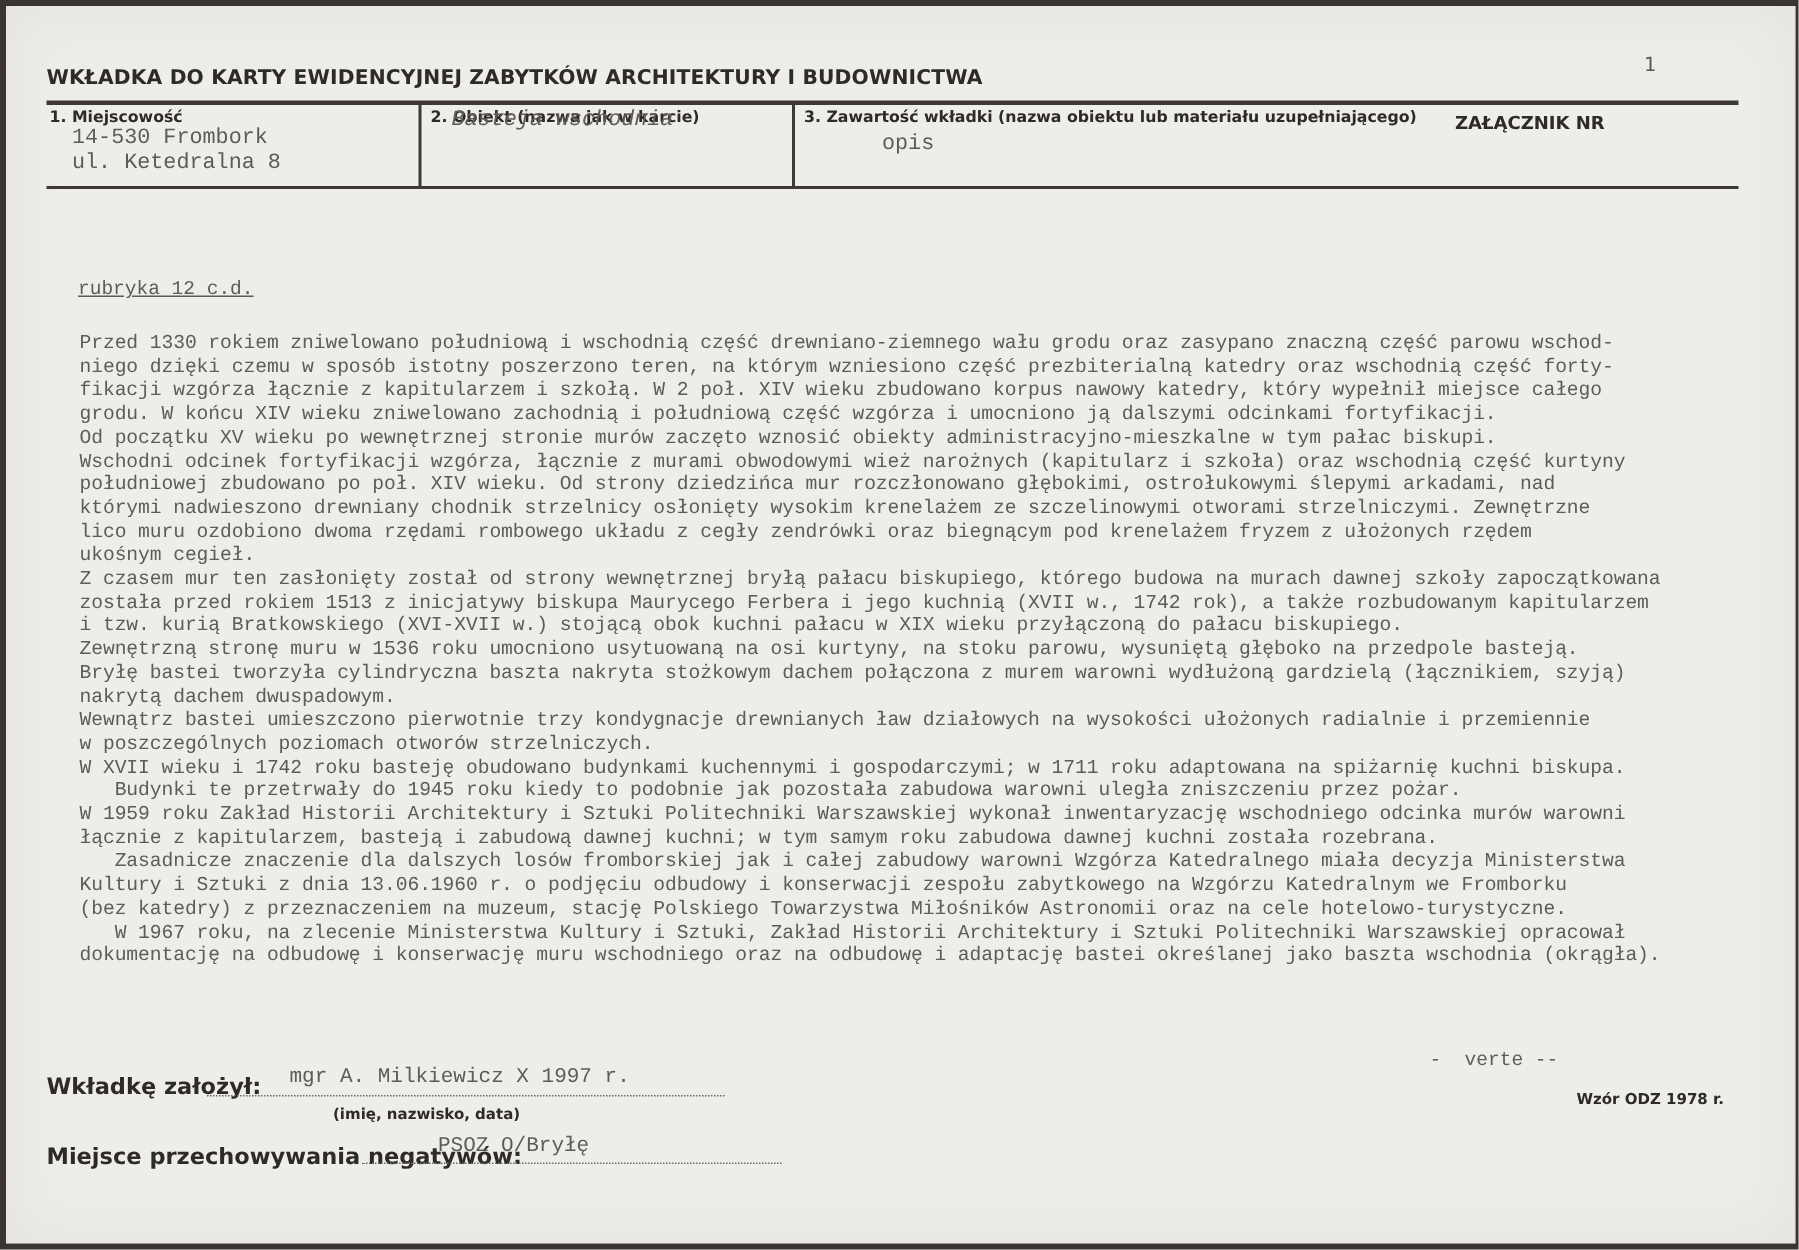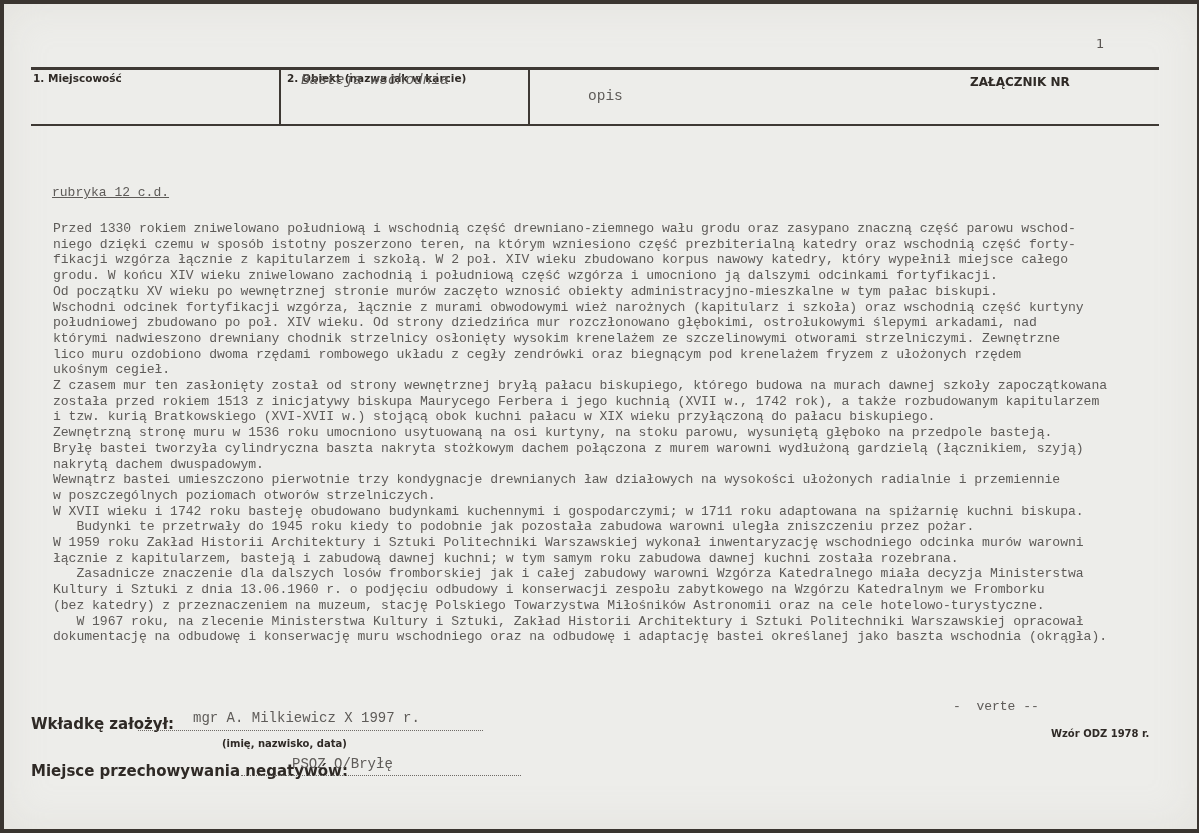--- a/index.html
+++ b/index.html
@@ -37,33 +37,37 @@
     .footer-value { position: absolute; font-size: 14px; margin-left: 20px; }
     .dotted { position: absolute; border-bottom: 1px dotted #6e6a66; height: 0; }
     .sub-label { position: absolute; left: 218px; top: 734px; font-size: 10px; font-weight: bold; }
     .model { position: absolute; left: 1047px; top: 724px; font-size: 10px; font-weight: bold; }
   </style>
 </head>
 <body>
 
 <div class="page">
 
+  <div class="title sans">WKŁADKA DO KARTY EWIDENCYJNEJ ZABYTKÓW ARCHITEKTURY I BUDOWNICTWA</div>
   <div class="annex-label sans">ZAŁĄCZNIK NR</div>
   <div class="annex-num sans">1</div>
 
   <div class="rule-thick" style="top:63px;"></div>
   <div class="vline" style="left:275px; top:64px; height:58px;"></div>
   <div class="vline" style="left:524px; top:64px; height:58px;"></div>
   <div class="rule-thick" style="top:120px; height:2px;"></div>
 
   <div class="field-label sans" style="left:29px; top:68px;">1. Miejscowość</div>
+  <div class="field-value mono" style="left:44px; top:80px;">14-530 Frombork
+ul. Ketedralna 8</div>
 
   <div class="field-label sans" style="left:283px; top:68px;">2. Obiekt (nazwa jak w karcie)</div>
   <div class="field-value mono" style="left:297px; top:68px;font-style:italic;">Basteja wschodnia</div>
 
+  <div class="field-label sans" style="left:532px; top:68px;">3. Zawartość wkładki (nazwa obiektu lub materiału uzupełniającego)</div>
   <div class="field-value mono" style="left:584px; top:84px;">opis</div>
 
   <div class="heading mono">rubryka 12 c.d.</div>
 
   <div class="body-text mono" id="body-text"><div>Przed 1330 rokiem zniwelowano południową i wschodnią część drewniano-ziemnego wału grodu oraz zasypano znaczną część parowu wschod-</div><div>niego dzięki czemu w sposób istotny poszerzono teren, na którym wzniesiono część prezbiterialną katedry oraz wschodnią część forty-</div><div>fikacji wzgórza łącznie z kapitularzem i szkołą. W 2 poł. XIV wieku zbudowano korpus nawowy katedry, który wypełnił miejsce całego</div><div>grodu. W końcu XIV wieku zniwelowano zachodnią i południową część wzgórza i umocniono ją dalszymi odcinkami fortyfikacji.</div><div>Od początku XV wieku po wewnętrznej stronie murów zaczęto wznosić obiekty administracyjno-mieszkalne w tym pałac biskupi.</div><div>Wschodni odcinek fortyfikacji wzgórza, łącznie z murami obwodowymi wież narożnych (kapitularz i szkoła) oraz wschodnią część kurtyny</div><div>południowej zbudowano po poł. XIV wieku. Od strony dziedzińca mur rozczłonowano głębokimi, ostrołukowymi ślepymi arkadami, nad</div><div>którymi nadwieszono drewniany chodnik strzelnicy osłonięty wysokim krenelażem ze szczelinowymi otworami strzelniczymi. Zewnętrzne</div><div>lico muru ozdobiono dwoma rzędami rombowego układu z cegły zendrówki oraz biegnącym pod krenelażem fryzem z ułożonych rzędem</div><div>ukośnym cegieł.</div><div>Z czasem mur ten zasłonięty został od strony wewnętrznej bryłą pałacu biskupiego, którego budowa na murach dawnej szkoły zapoczątkowana</div><div>została przed rokiem 1513 z inicjatywy biskupa Maurycego Ferbera i jego kuchnią (XVII w., 1742 rok), a także rozbudowanym kapitularzem</div><div>i tzw. kurią Bratkowskiego (XVI-XVII w.) stojącą obok kuchni pałacu w XIX wieku przyłączoną do pałacu biskupiego.</div><div>Zewnętrzną stronę muru w 1536 roku umocniono usytuowaną na osi kurtyny, na stoku parowu, wysuniętą głęboko na przedpole basteją.</div><div>Bryłę bastei tworzyła cylindryczna baszta nakryta stożkowym dachem połączona z murem warowni wydłużoną gardzielą (łącznikiem, szyją)</div><div>nakrytą dachem dwuspadowym.</div><div>Wewnątrz bastei umieszczono pierwotnie trzy kondygnacje drewnianych ław działowych na wysokości ułożonych radialnie i przemiennie</div><div>w poszczególnych poziomach otworów strzelniczych.</div><div>W XVII wieku i 1742 roku basteję obudowano budynkami kuchennymi i gospodarczymi; w 1711 roku adaptowana na spiżarnię kuchni biskupa.</div><div>   Budynki te przetrwały do 1945 roku kiedy to podobnie jak pozostała zabudowa warowni uległa zniszczeniu przez pożar.</div><div>W 1959 roku Zakład Historii Architektury i Sztuki Politechniki Warszawskiej wykonał inwentaryzację wschodniego odcinka murów warowni</div><div>łącznie z kapitularzem, basteją i zabudową dawnej kuchni; w tym samym roku zabudowa dawnej kuchni została rozebrana.</div><div>   Zasadnicze znaczenie dla dalszych losów fromborskiej jak i całej zabudowy warowni Wzgórza Katedralnego miała decyzja Ministerstwa</div><div>Kultury i Sztuki z dnia 13.06.1960 r. o podjęciu odbudowy i konserwacji zespołu zabytkowego na Wzgórzu Katedralnym we Fromborku</div><div>(bez katedry) z przeznaczeniem na muzeum, stację Polskiego Towarzystwa Miłośników Astronomii oraz na cele hotelowo-turystyczne.</div><div>   W 1967 roku, na zlecenie Ministerstwa Kultury i Sztuki, Zakład Historii Architektury i Sztuki Politechniki Warszawskiej opracował</div><div>dokumentację na odbudowę i konserwację muru wschodniego oraz na odbudowę i adaptację bastei określanej jako baszta wschodnia (okrągła).</div></div>
 
   <div class="verte mono">-  verte --</div>
 
   <div class="footer-label sans" style="left:27px; top:711px;">Wkładkę założył:</div>
   <div class="footer-value mono" style="left:169px; top:706px;">mgr A. Milkiewicz  X 1997 r.</div>

